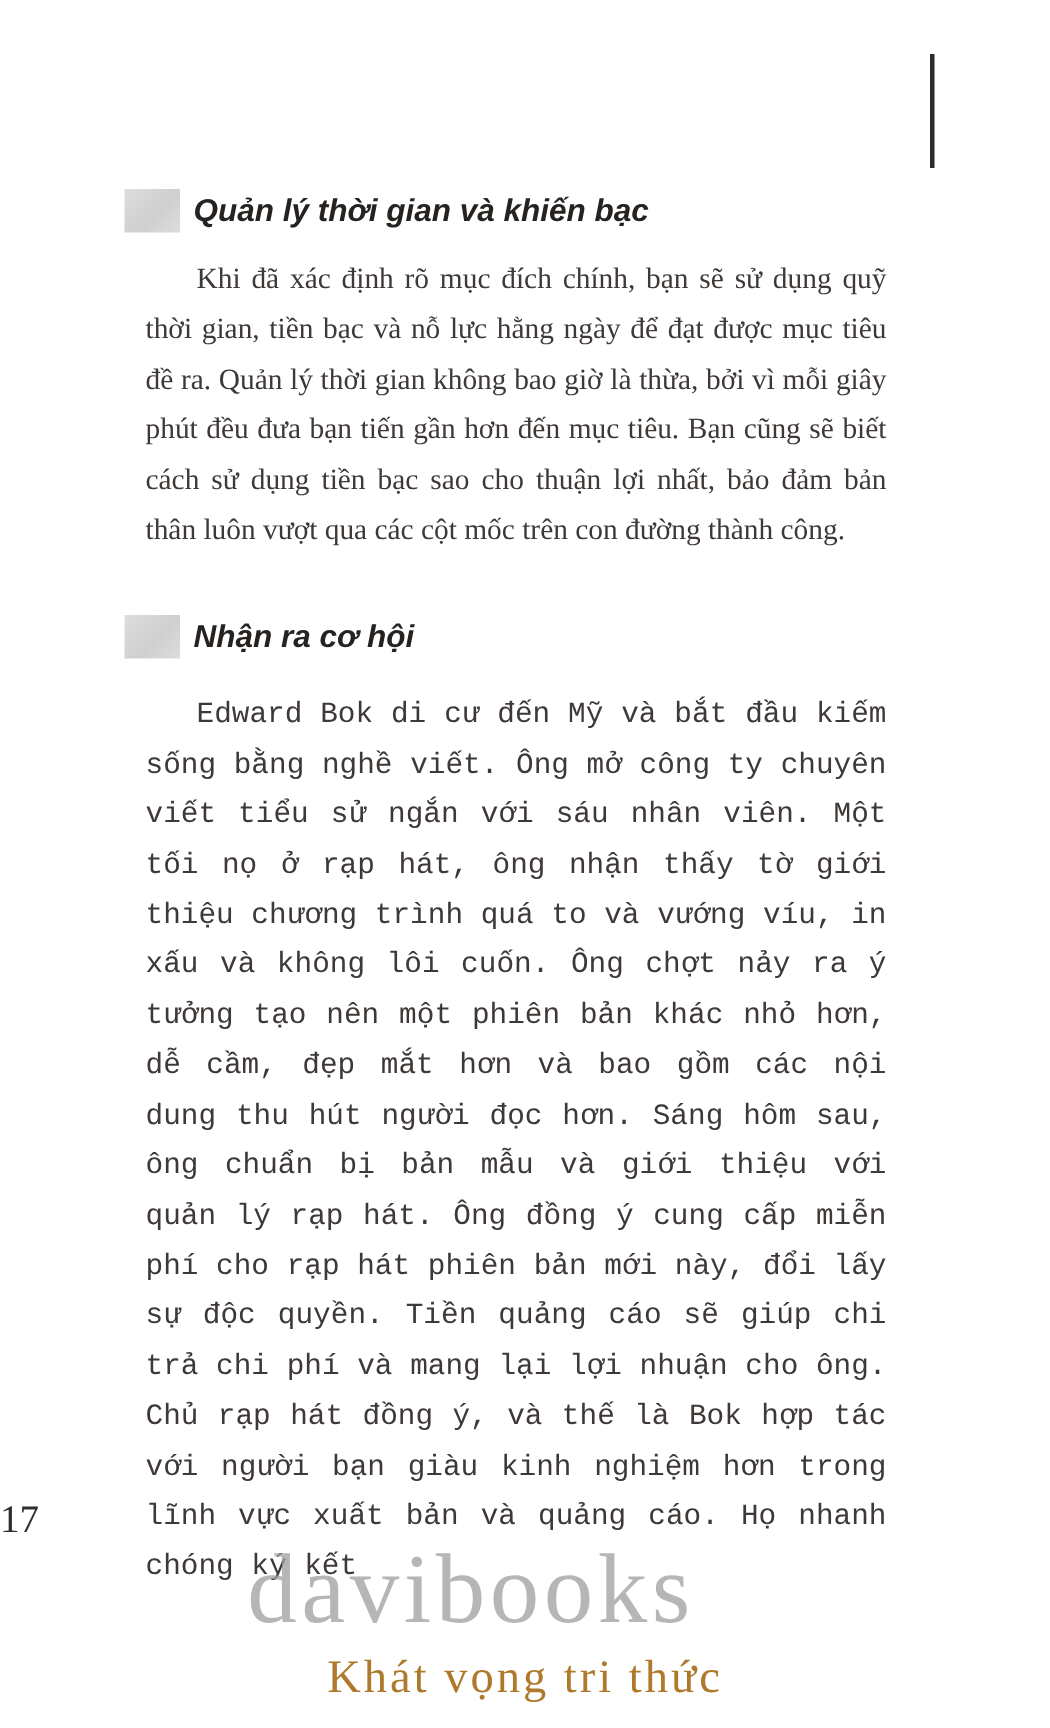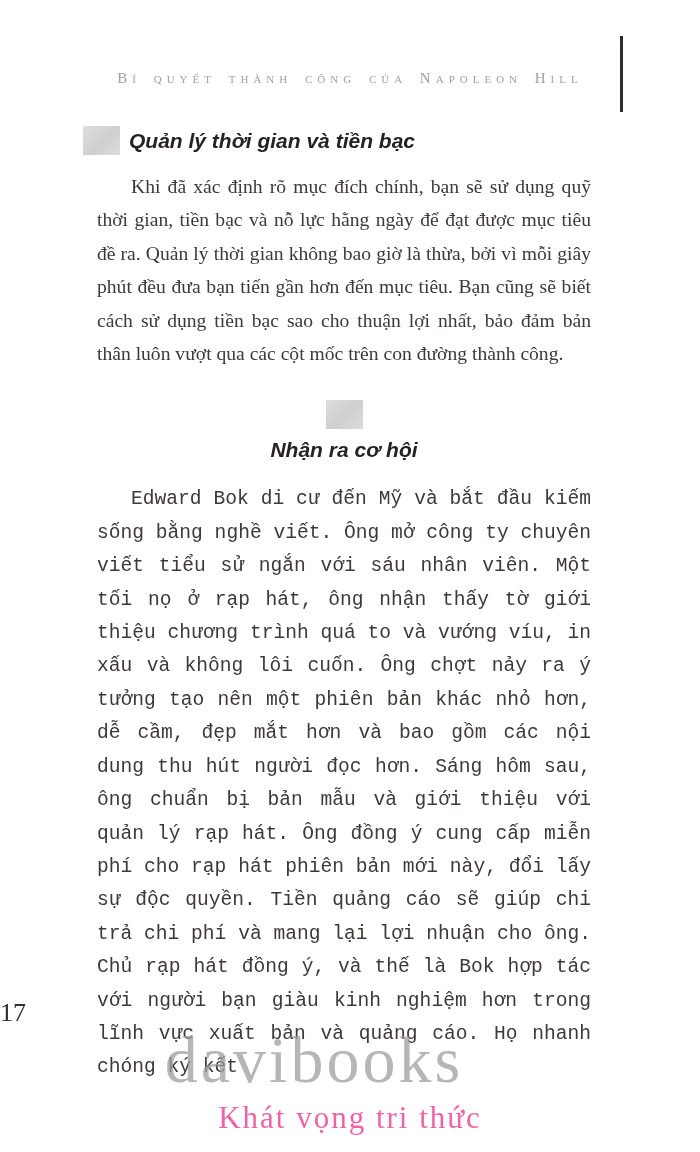--- a/index.html
+++ b/index.html
@@ -49,22 +49,21 @@
     width: 522px;
     color: #3e3936;
   }
   .section-heading {
     display: flex;
     align-items: center;
     gap: 9px;
     margin: 0 0 15px 0;
   }
   .section-heading.second {
-    margin-top: 30px;
-    flex-direction: column;
+    margin-top: 40px;
   }
   .heading-marker {
     display: inline-block;
     width: 37px;
     height: 29px;
     background: linear-gradient(135deg, #dedede 0%, #cfcfcf 55%, #dcdcdc 100%);
     flex: 0 0 auto;
   }
   .heading-text {
     font-family: "Liberation Sans", sans-serif;
@@ -112,39 +111,38 @@
   }
   .watermark-tagline {
     position: absolute;
     left: 0;
     top: 1100px;
     width: 700px;
     text-align: center;
     font-family: "Liberation Serif", serif;
     font-size: 31px;
     letter-spacing: 2px;
-    color: #ec4899;
+    color: #a16207;
     opacity: 0.85;
     z-index: 1;
   }
 </style>
 </head>
 <body>
 
 <div class="page">
 
-  <div class="running-header">Bí quyết thành công của Napoleon Hill</div>
 
   <div class="header-rule"></div>
 
   <div class="content">
 
     <div class="section-heading">
       <span class="heading-marker"></span>
-      <span class="heading-text">Quản lý thời gian và tiền bạc</span>
+      <span class="heading-text">Quản lý thời gian và khiến bạc</span>
     </div>
 
     <p class="para">Khi đã xác định rõ mục đích chính, bạn sẽ sử dụng quỹ thời gian, tiền bạc và nỗ lực hằng ngày để đạt được mục tiêu đề ra. Quản lý thời gian không bao giờ là thừa, bởi vì mỗi giây phút đều đưa bạn tiến gần hơn đến mục tiêu. Bạn cũng sẽ biết cách sử dụng tiền bạc sao cho thuận lợi nhất, bảo đảm bản thân luôn vượt qua các cột mốc trên con đường thành công.</p>
 
     <div class="section-heading second">
       <span class="heading-marker"></span>
       <span class="heading-text">Nhận ra cơ hội</span>
     </div>
 
 

